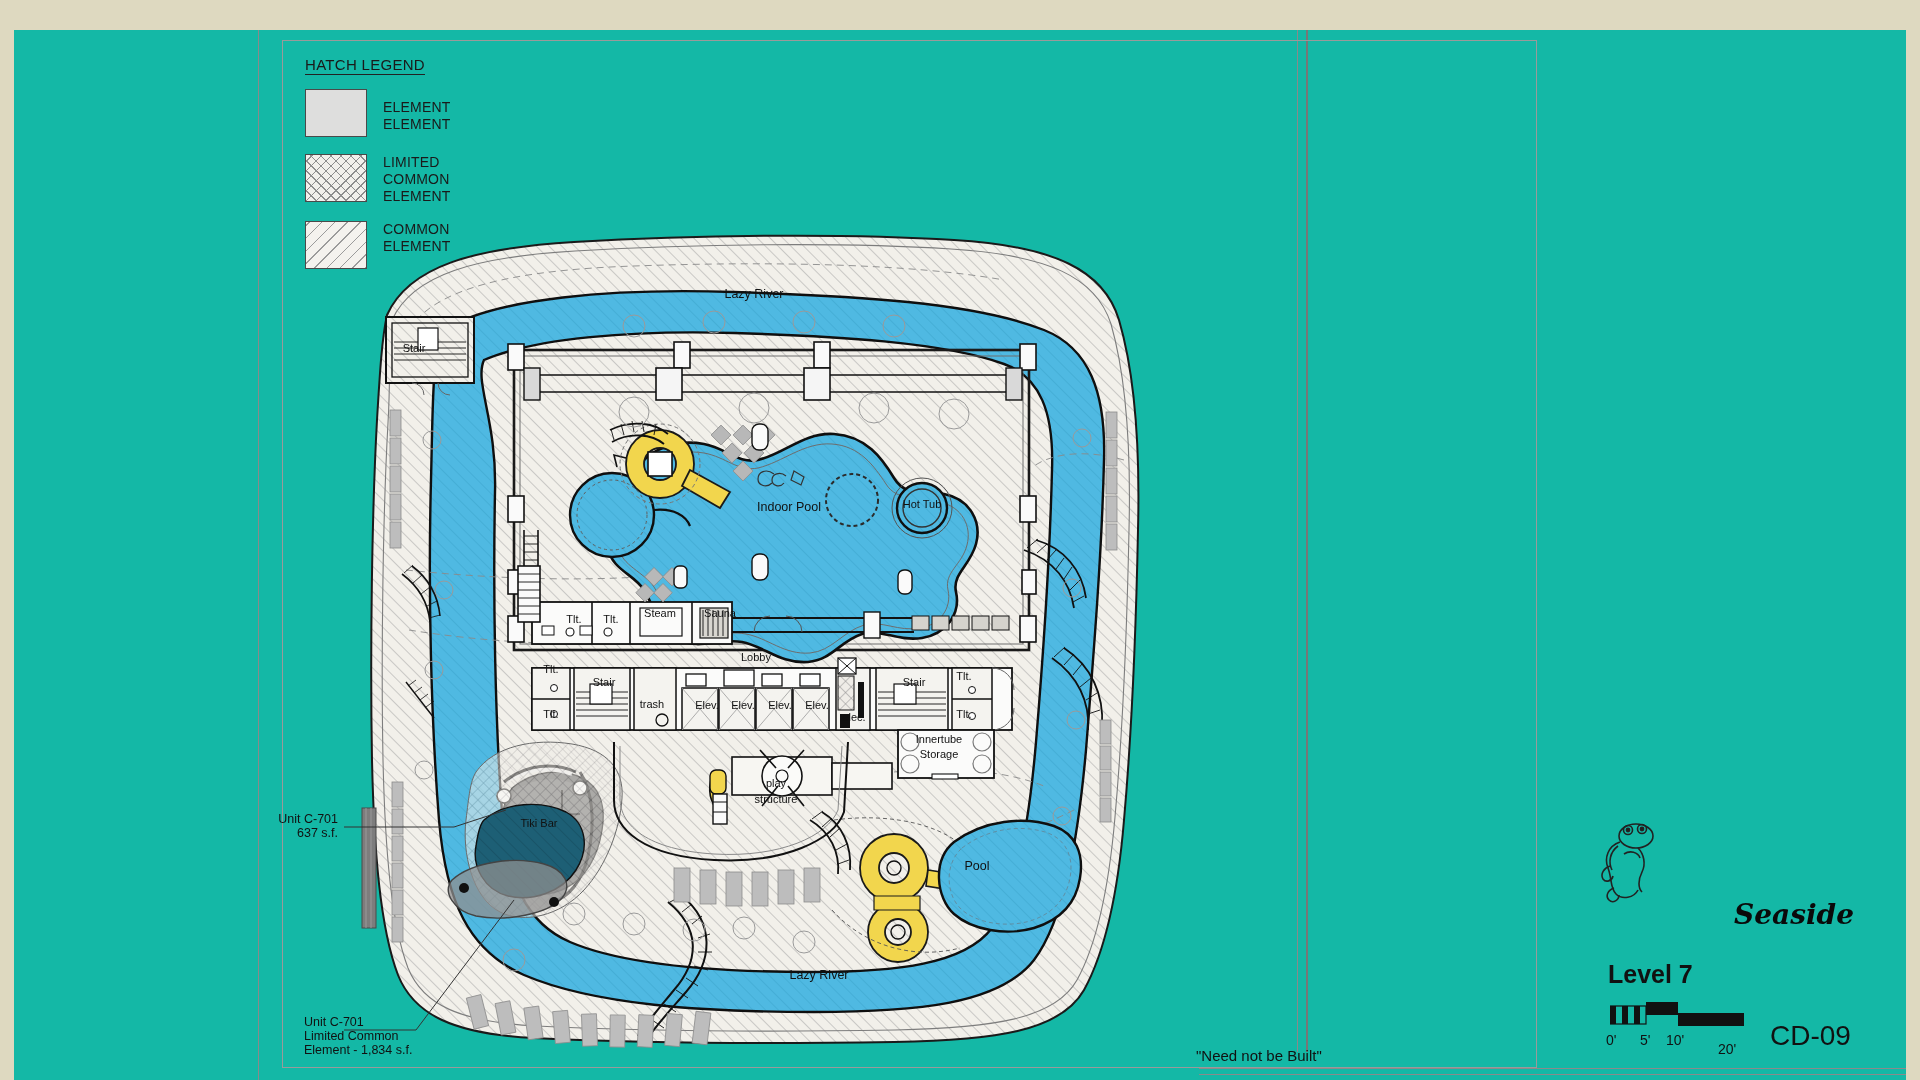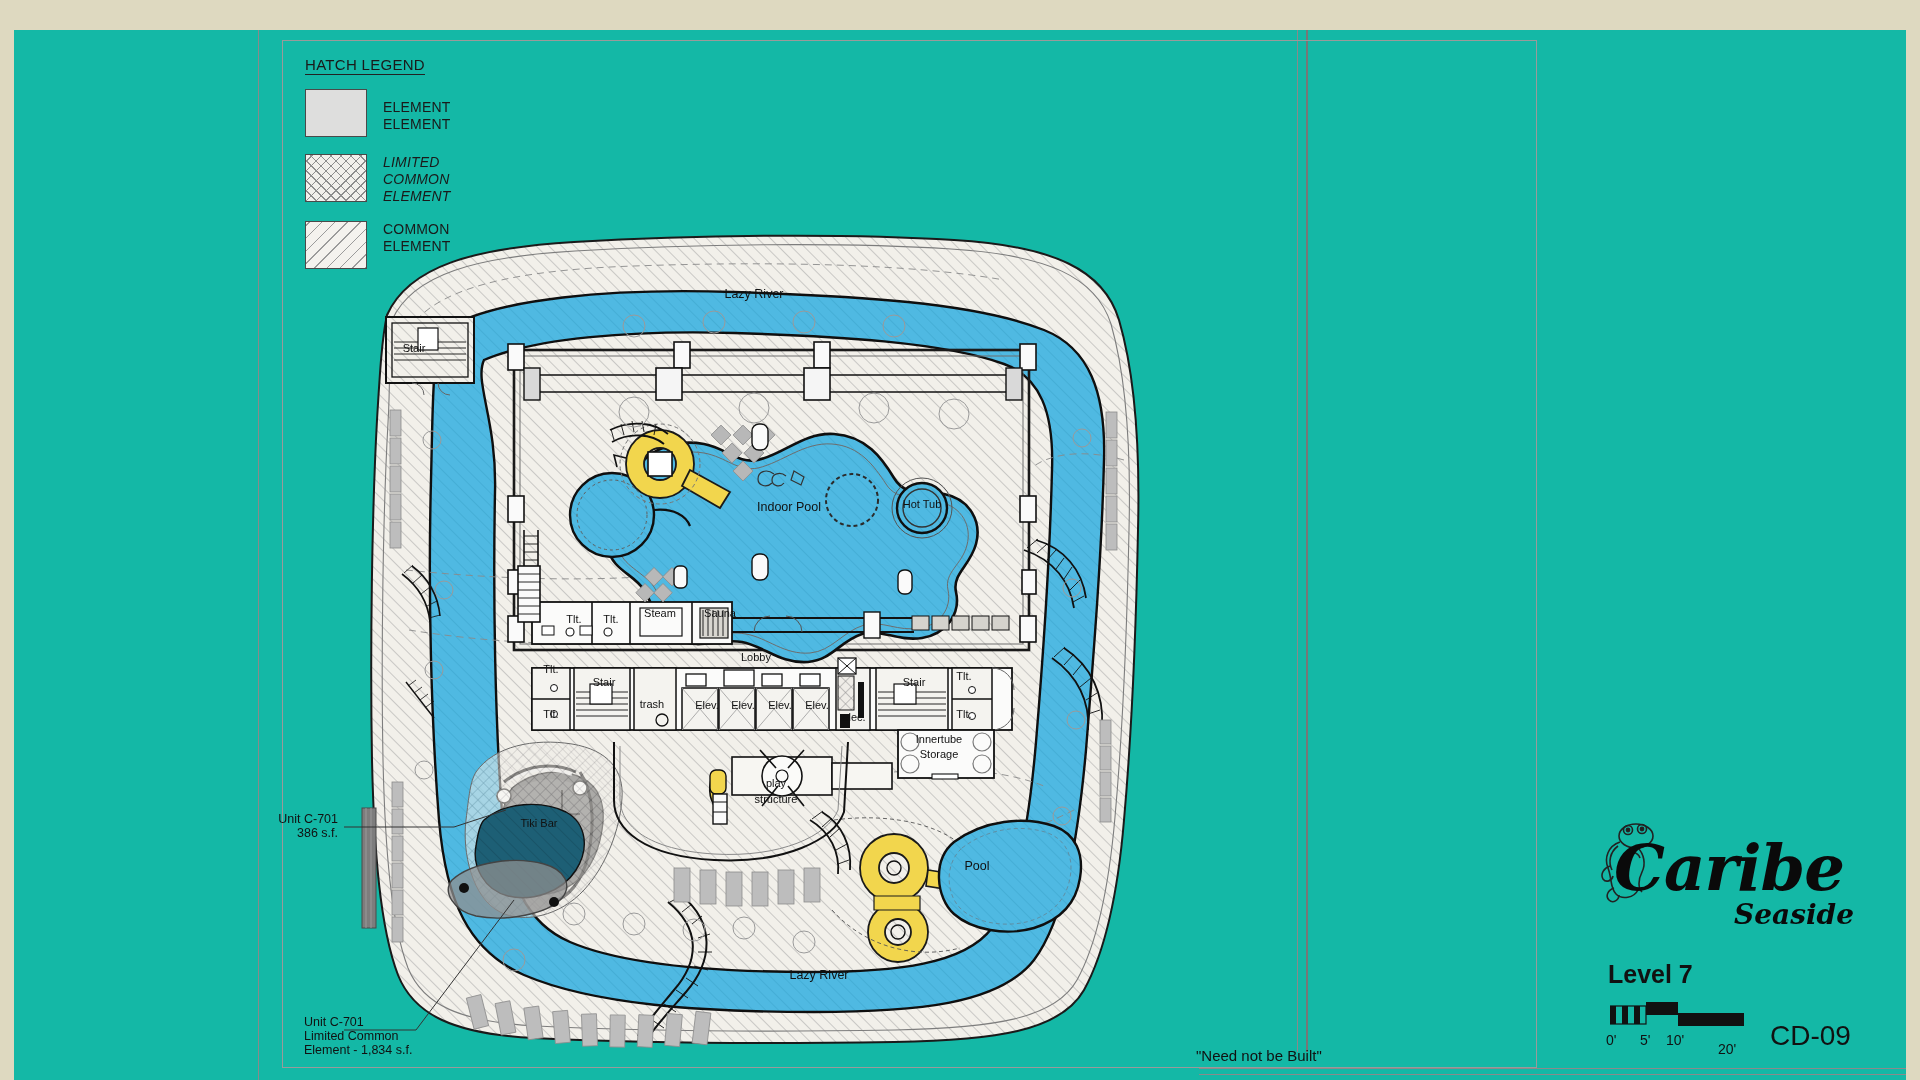--- a/index.html
+++ b/index.html
@@ -67,21 +67,21 @@
   <div id="legend">
     <div id="legend-title">HATCH LEGEND</div>
 
     <div class="lg-swatch sw-private" style="left:22px;top:48px;"></div>
     <div class="lg-text" style="top:58px;left:100px;">
       <div>ELEMENT</div>
       <div>ELEMENT</div>
     </div>
 
     <div class="lg-swatch sw-limited" style="left:22px;top:113px;"></div>
-    <div class="lg-text" style="top:113px;left:100px;font-style:italic;">
+    <div class="lg-text" style="top:113px;left:100px;">
       <div>LIMITED</div>
       <div>COMMON</div>
       <div>ELEMENT</div>
     </div>
 
     <div class="lg-swatch sw-common" style="left:22px;top:180px;"></div>
     <div class="lg-text" style="top:180px;left:100px;">
       <div>COMMON</div>
       <div>ELEMENT</div>
     </div>
@@ -674,21 +674,21 @@
         <text x="925" y="728" text-anchor="middle" font-size="11" fill="#111">Storage</text>
         <text x="762" y="757" text-anchor="middle" font-size="11" fill="#111">play</text>
         <text x="762" y="773" text-anchor="middle" font-size="11" fill="#111">structure</text>
         <text x="525" y="797" text-anchor="middle" font-size="11" fill="#111">Tiki Bar</text>
         <text x="963" y="840" text-anchor="middle" font-size="12.5" fill="#111">Pool</text>
       </g>
   </svg>
 
   <div class="callout" style="left:174px;top:782px;width:150px;">
     <div>Unit C-701</div>
-    <div>386 s.f.</div>
+    <div>637 s.f.</div>
   </div>
 
   <div class="callout-l" style="left:290px;top:985px;width:180px;">
     <div>Unit C-701</div>
     <div>Limited Common</div>
     <div>Element - 1,834 s.f.</div>
   </div>
 
   <div id="note">"Need not be Built"</div>
 
@@ -703,21 +703,20 @@
           <circle cx="48" cy="9" r="1.6" fill="#222"></circle>
         <path d="M26,22 C14,26 10,38 14,48 C18,58 16,68 22,74 C28,80 40,78 44,70"></path>
         <path d="M24,26 C16,32 14,42 18,50"></path>
         <path d="M16,46 C10,48 6,54 9,59 C12,63 18,61 19,56"></path>
         <path d="M20,68 C14,70 11,76 15,80 C19,84 25,80 25,75"></path>
         <path d="M44,28 C50,34 52,44 48,52 C44,60 44,68 48,72"></path>
         <path d="M30,34 C36,30 44,32 46,38"></path>
       </g>
     </svg>
 
-    <div id="logo-word">Caribe</div>
     <div id="logo-sub">Seaside</div>
     <div id="level-label">Level 7</div>
 
     <svg id="scalebar" width="160" height="26">
       <g fill="#111">
         <rect x="0" y="4" width="6" height="18"></rect>
         <rect x="12" y="4" width="6" height="18"></rect>
         <rect x="24" y="4" width="6" height="18"></rect>
         <rect x="36" y="0" width="32" height="13"></rect>
         <rect x="36" y="13" width="0" height="0"></rect>

